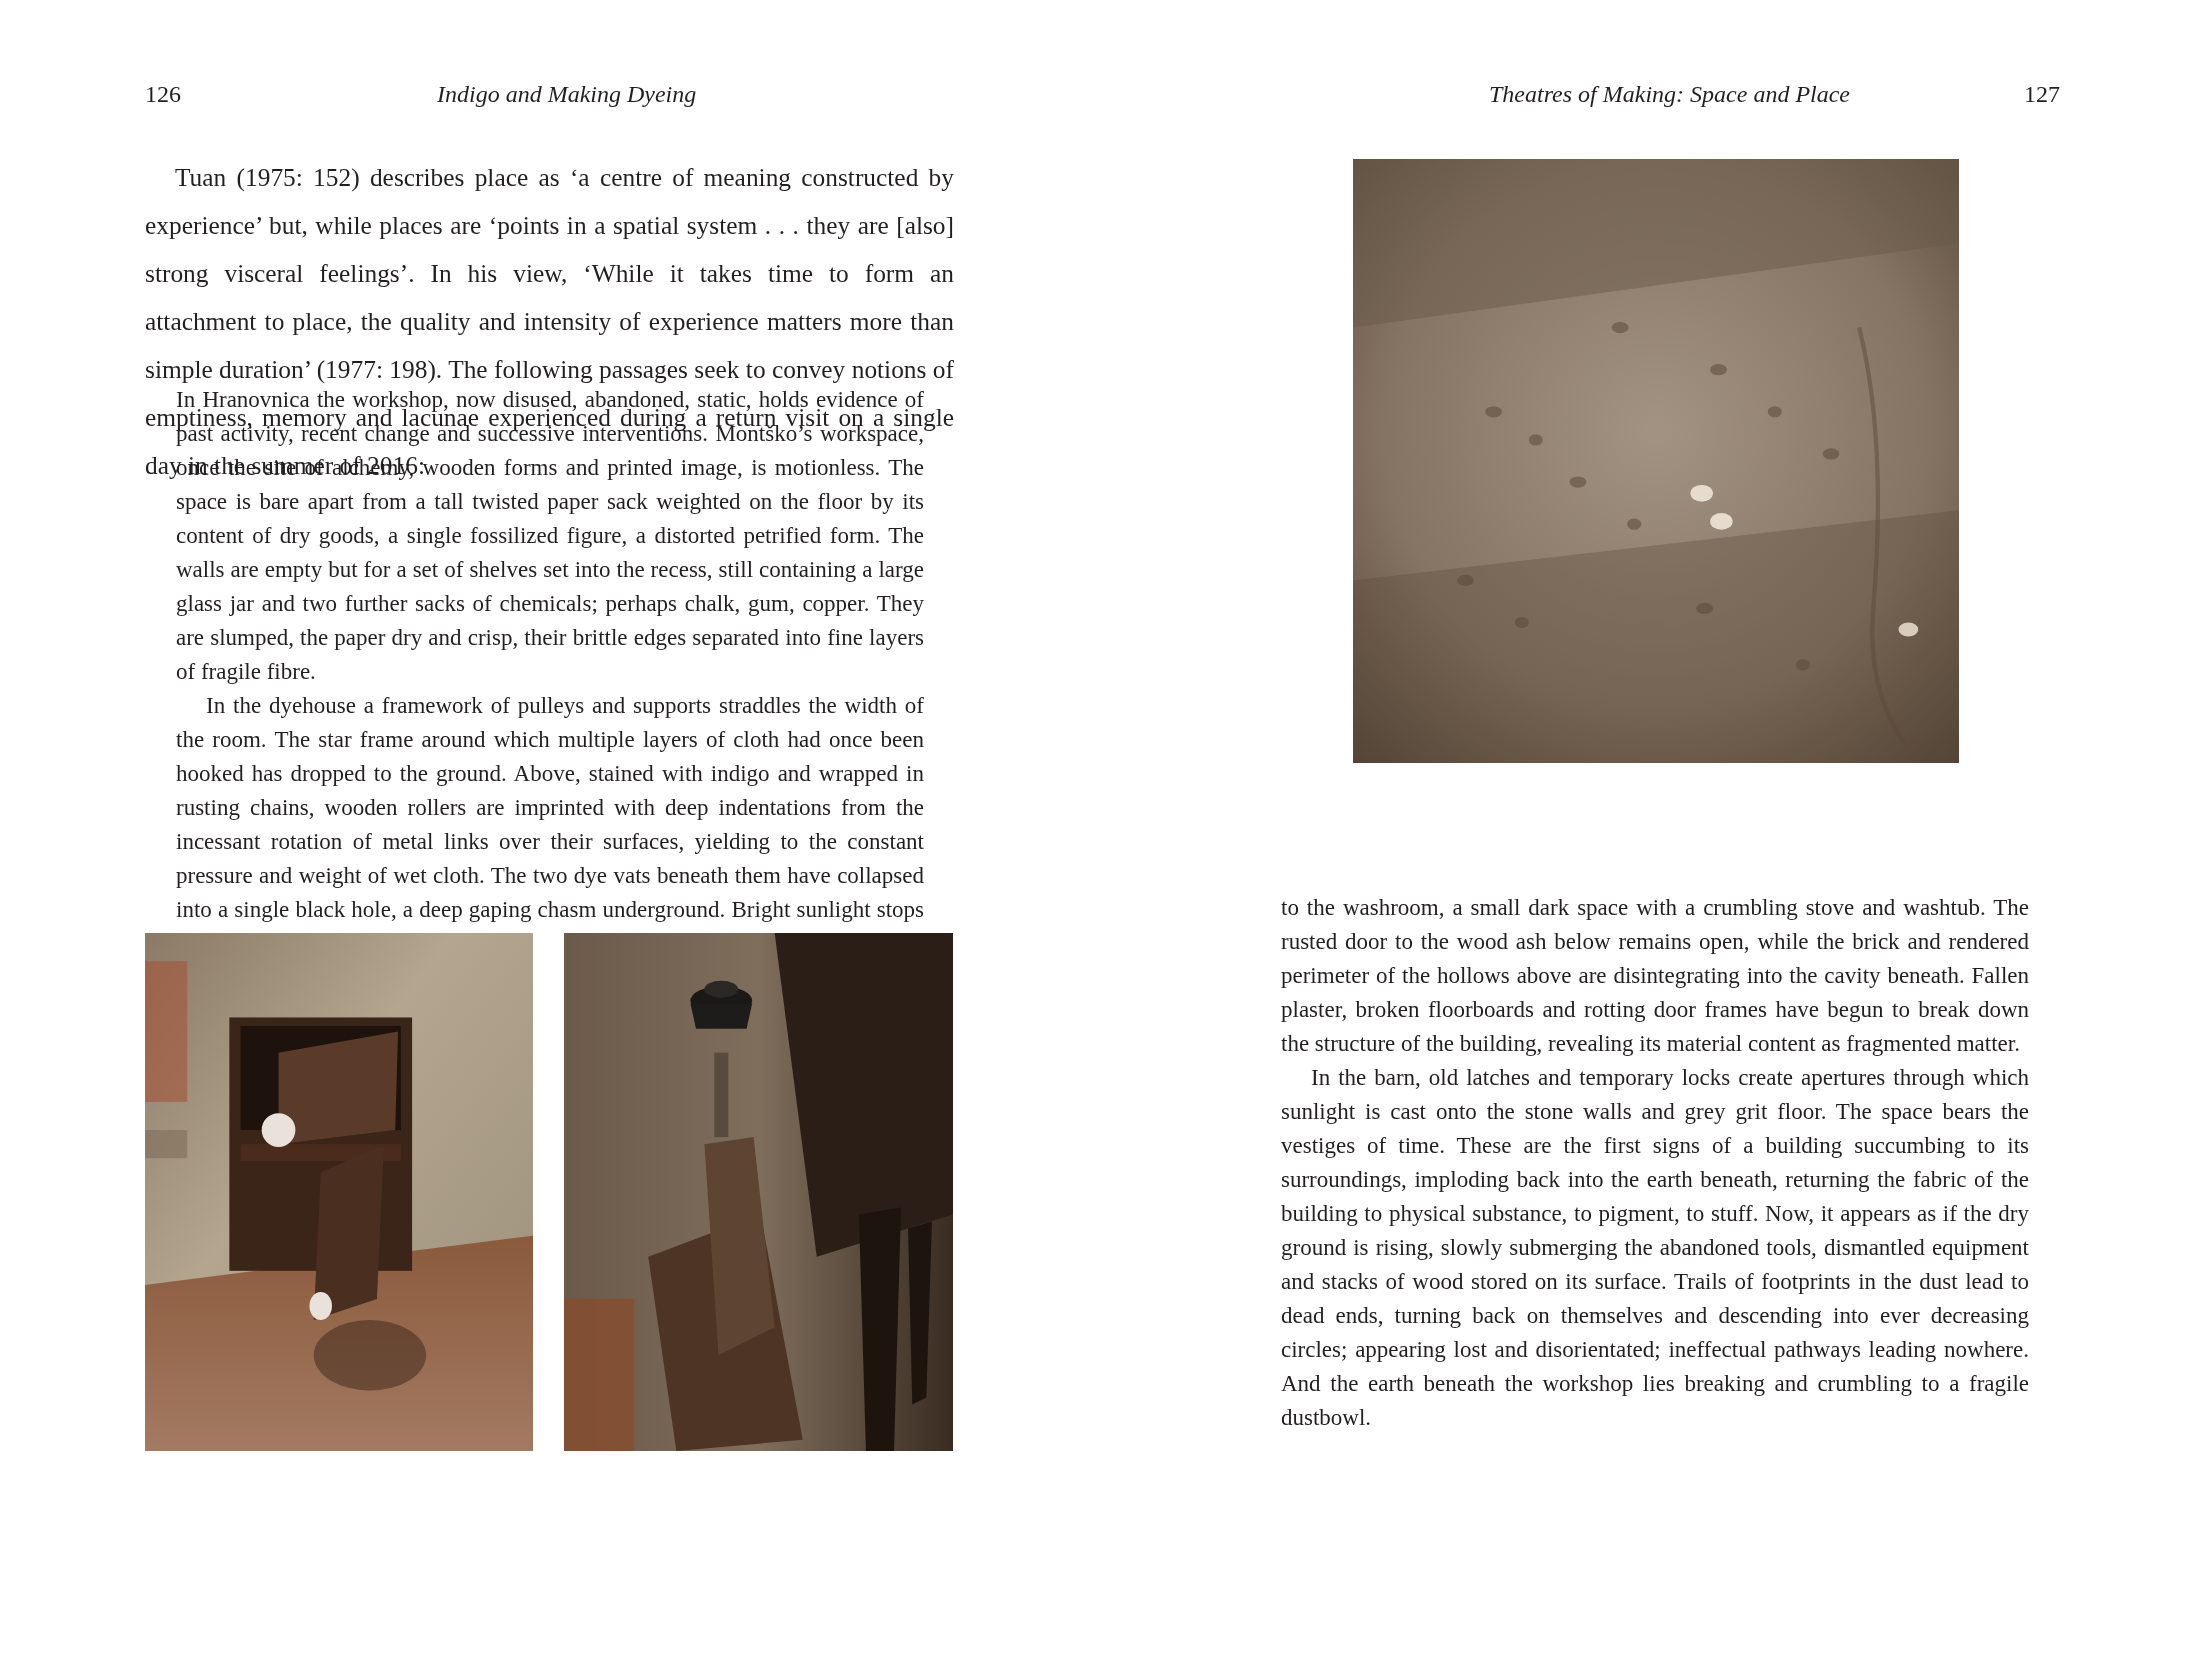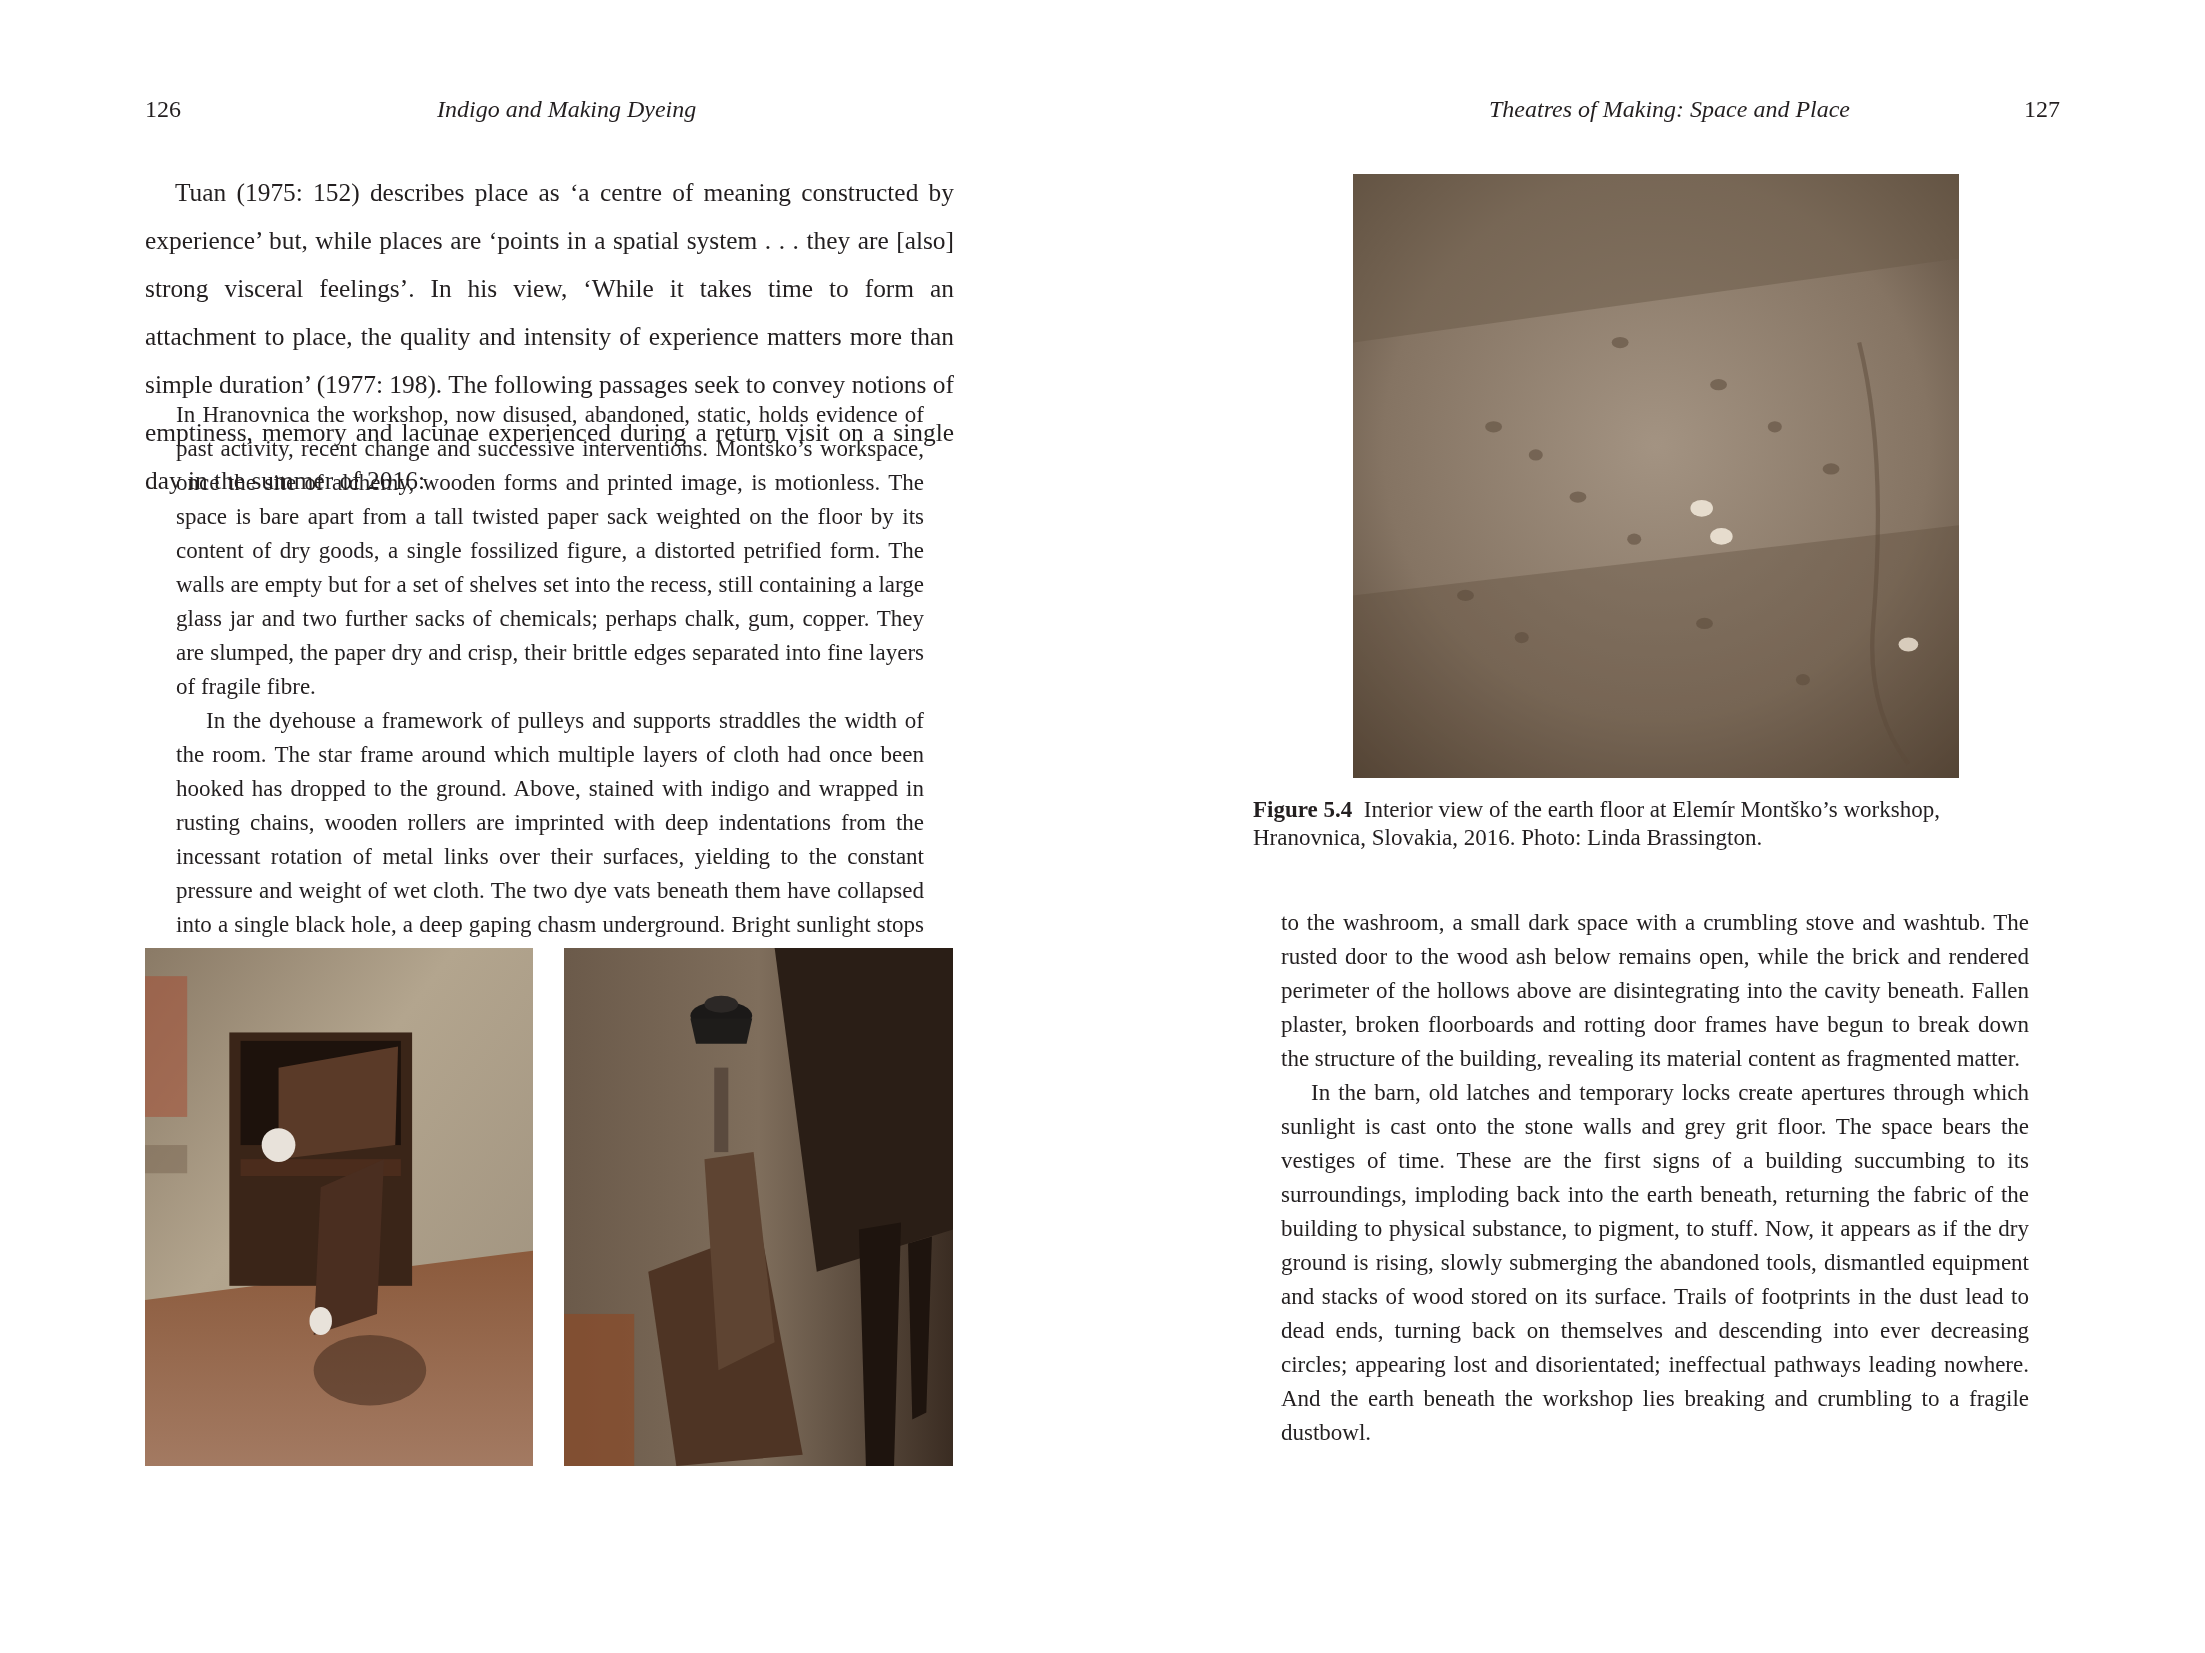--- a/index.html
+++ b/index.html
@@ -1,18 +1,18 @@
 <!DOCTYPE html>
 <html style="font-size:9.6px"><head>
 <meta charset="utf-8">
 <style>
   html, body { margin:0; padding:0; background:#ffffff; }
   body { width:2205px; height:1654px; position:relative; overflow:hidden;
          font-family:"Liberation Serif","DejaVu Serif",serif; color:#231f20; }
-  .page { position:absolute; top:15px; height:1176px; }
+  .page { position:absolute; top:0; height:1176px; }
   #left-page { left:0; width:1103px; }
   #right-page { left:1103px; width:1103px; }
   .runhead { position:absolute; top:77px; font-size:24px; line-height:34px; }
   .runhead.italic { font-style:italic; }
   .para { position:absolute; font-size:25.4px; line-height:48px; text-align:justify; margin:0; }
   .block { position:absolute; font-size:23px; line-height:34px; text-align:justify; margin:0; }
   .block p { margin:0; }
   .block p.indent { text-indent:30px; }
   .caption { position:absolute; font-size:23px; line-height:28px; margin:0; }
   .caption b { font-weight:bold; }
@@ -116,23 +116,20 @@
         <ellipse cx="320" cy="360" rx="5" ry="4"></ellipse>
           <ellipse cx="190" cy="120" rx="6" ry="4"></ellipse>
       </g>
       <path d="M360 120 Q380 200 370 320 Q365 380 395 420" stroke="#5b4a3a" stroke-width="3" fill="none" opacity="0.5"></path>
       <ellipse cx="248" cy="238" rx="8" ry="6" fill="#e6dccd"></ellipse>
       <ellipse cx="262" cy="258" rx="8" ry="6" fill="#e6dccd"></ellipse>
       <ellipse cx="395" cy="335" rx="7" ry="5" fill="#d8ccbc"></ellipse>
     </svg>
   </div>
 
-  <div class="caption" style="left:150px; top:781px; width:778px;">
-    <b>Figure 5.4</b>&nbsp;&nbsp;<span>Interior view of the earth floor at Elemír Montško’s workshop, Hranovnica, Slovakia, 2016. Photo: Linda Brassington.</span>
-  </div>
 
   <div class="block" style="left:178px; top:891px; width:748px;">
     <p>to the washroom, a small dark space with a crumbling stove and washtub. The rusted door to the wood ash below remains open, while the brick and rendered perimeter of the hollows above are disintegrating into the cavity beneath. Fallen plaster, broken floorboards and rotting door frames have begun to break down the structure of the building, revealing its material content as fragmented matter.</p>
     <p class="indent">In the barn, old latches and temporary locks create apertures through which sunlight is cast onto the stone walls and grey grit floor. The space bears the vestiges of time. These are the first signs of a building succumbing to its surroundings, imploding back into the earth beneath, returning the fabric of the building to physical substance, to pigment, to stuff. Now, it appears as if the dry ground is rising, slowly submerging the abandoned tools, dismantled equipment and stacks of wood stored on its surface. Trails of footprints in the dust lead to dead ends, turning back on themselves and descending into ever decreasing circles; appearing lost and disorientated; ineffectual pathways leading nowhere. And the earth beneath the workshop lies breaking and crumbling to a fragile dustbowl.</p>
   </div>
 
 </div>
 
 
 </body></html>

